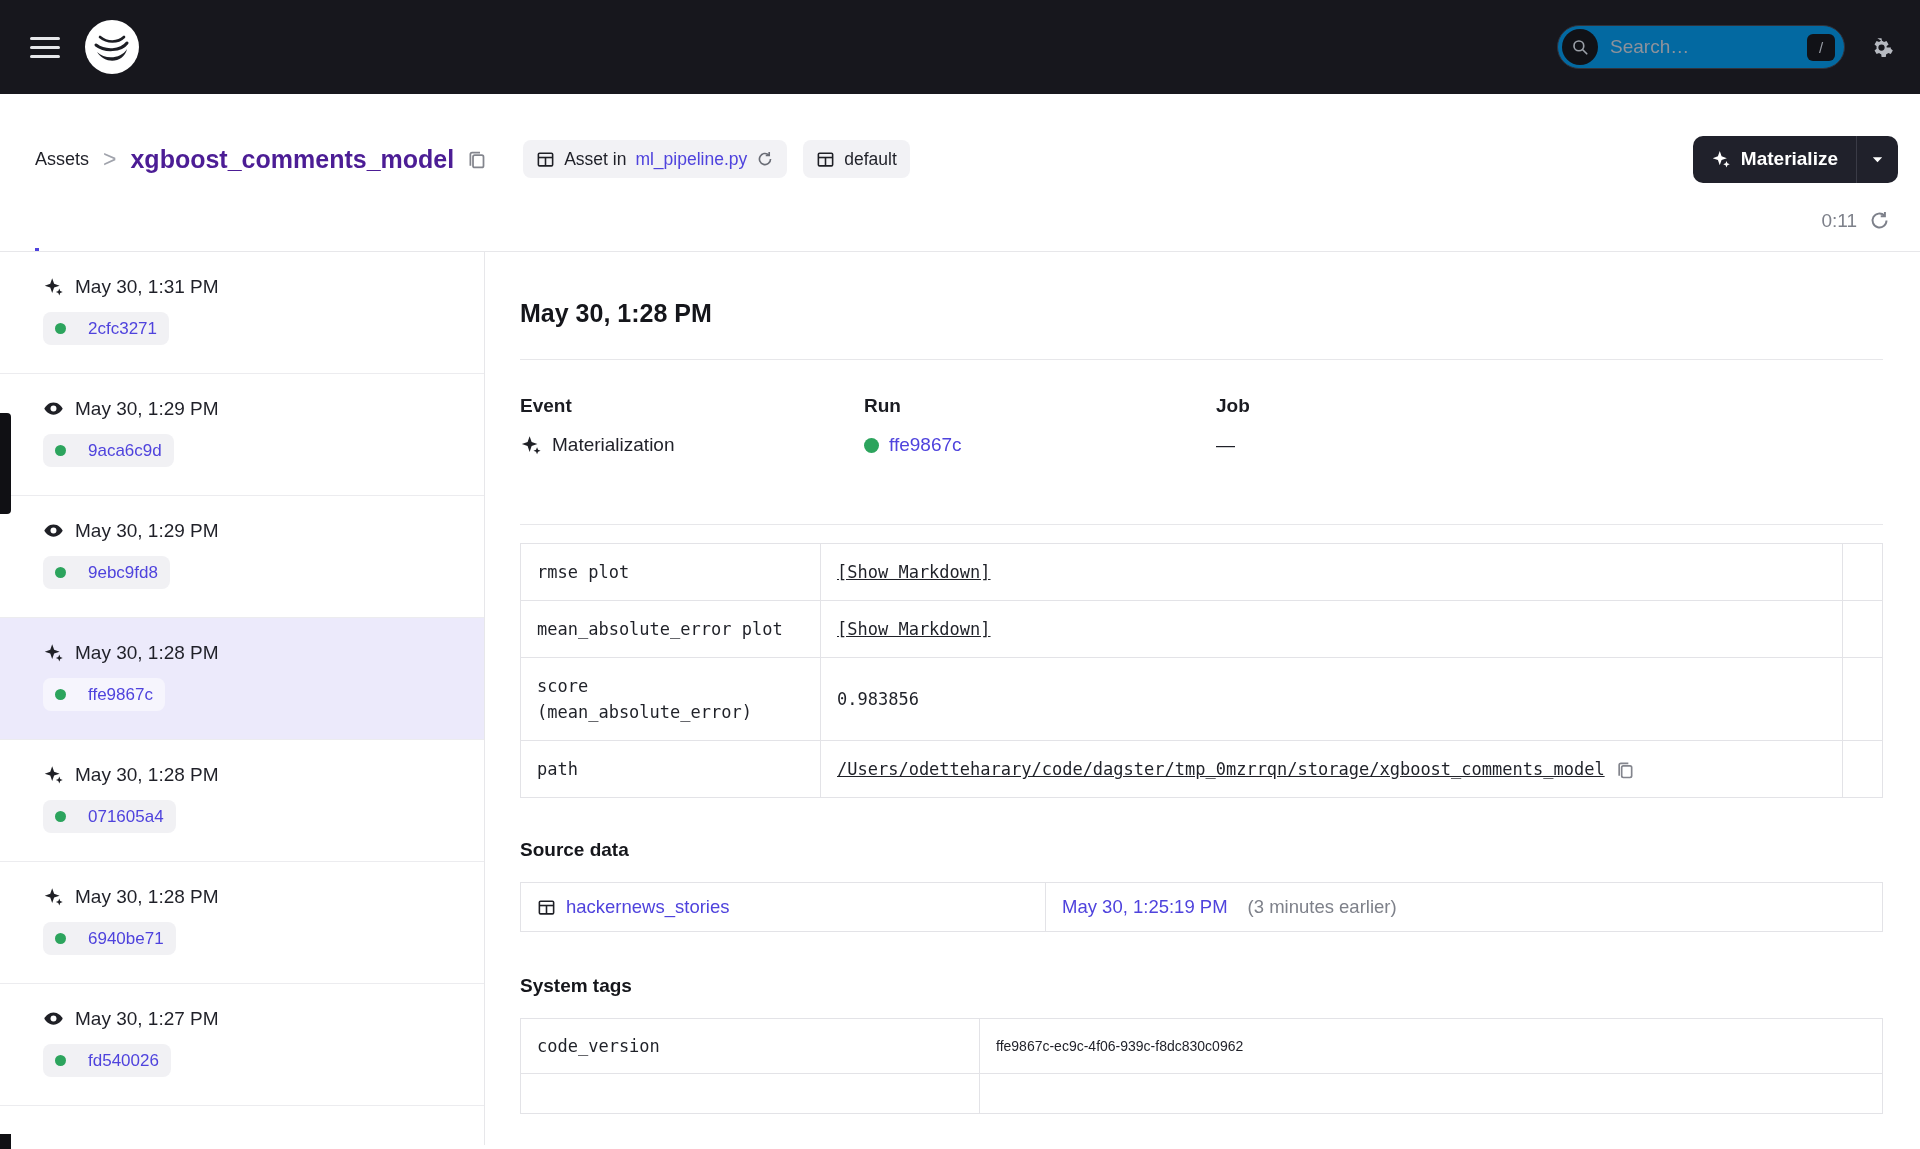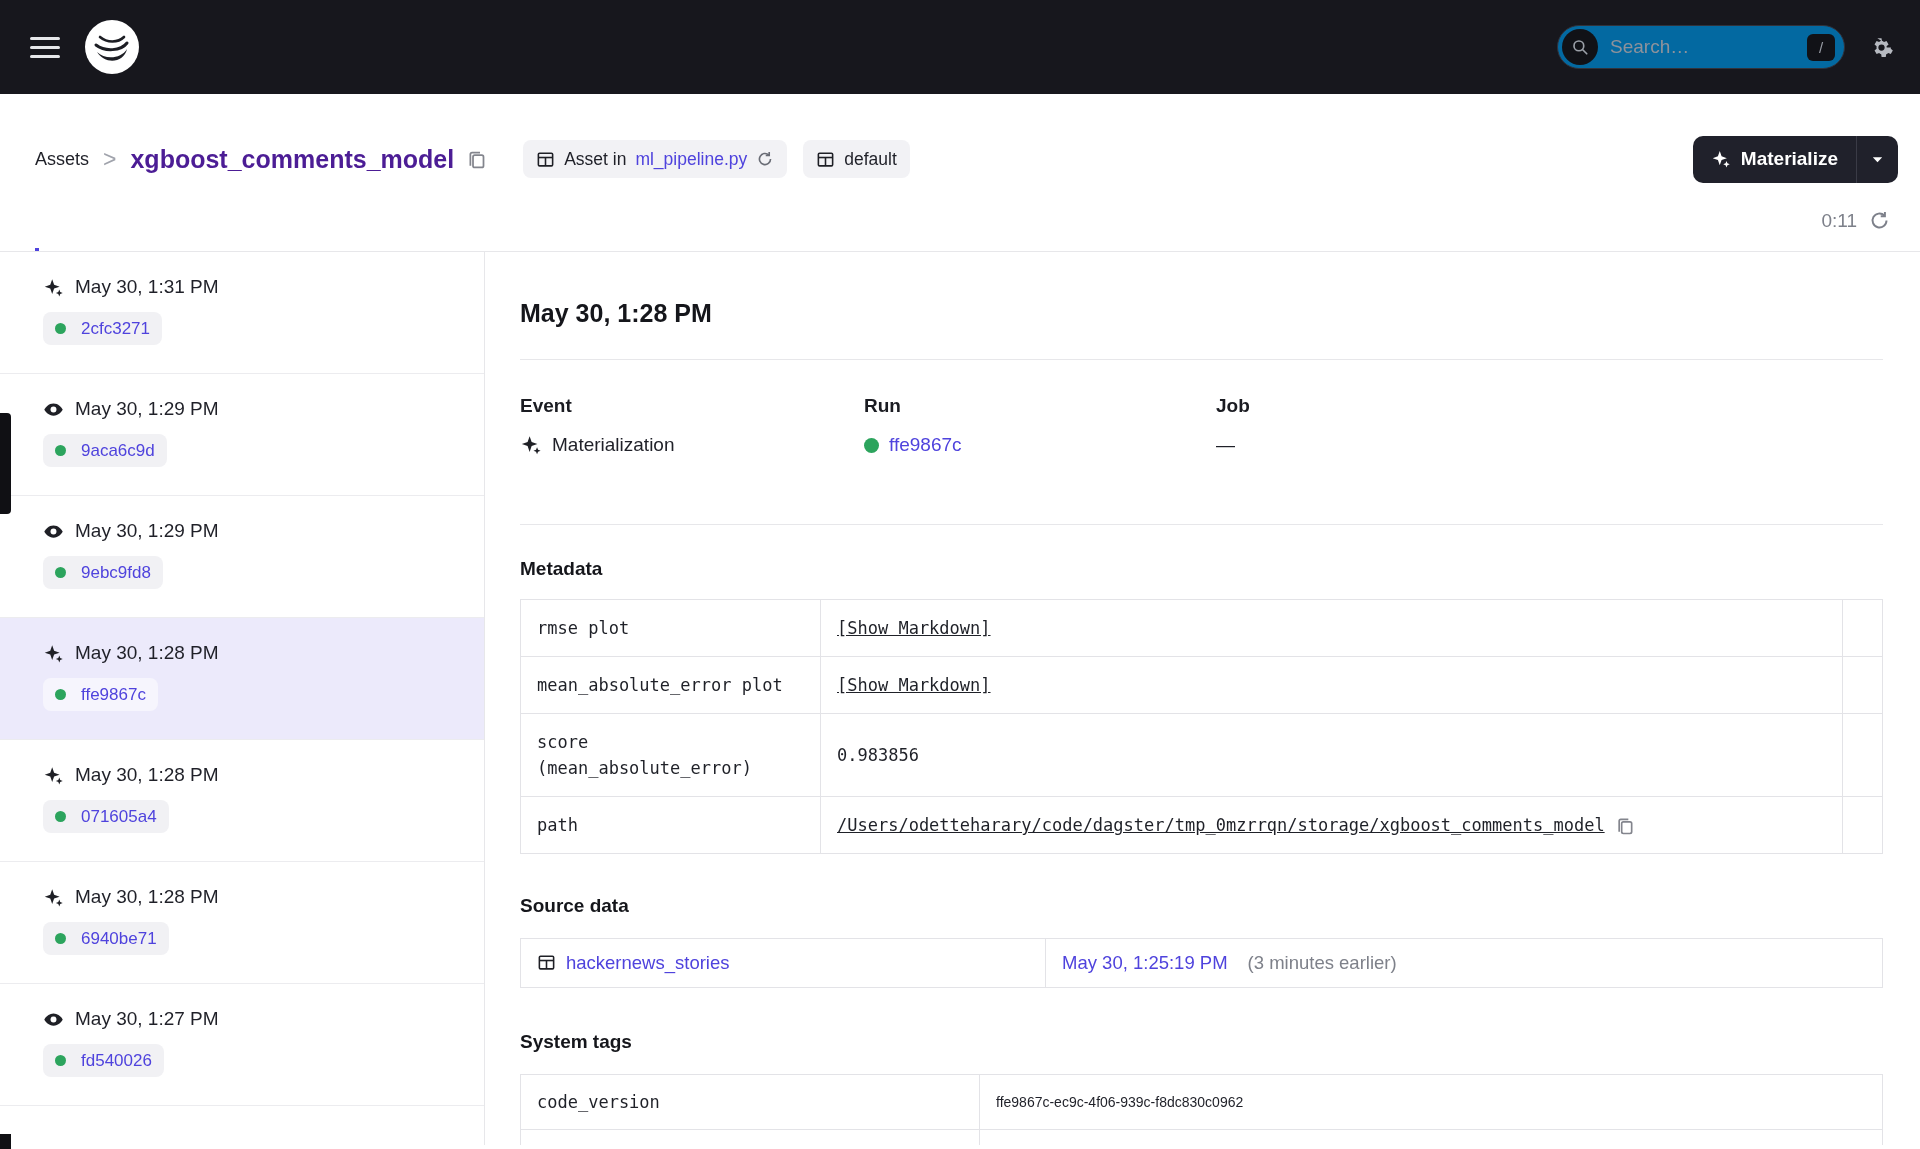--- a/index.html
+++ b/index.html
@@ -54,23 +54,23 @@
   .tabs{display:flex;gap:30px;}
   .tab{font-size:19px;font-weight:600;color:#23242B;display:flex;align-items:center;padding:0 2px;border-bottom:3px solid transparent;cursor:pointer;text-decoration:none;}
   .tab.active{color:var(--accent);border-bottom-color:var(--accent);}
   .timer{margin-left:auto;display:flex;align-items:center;gap:12px;color:#7D808A;font-size:19px;}
 
   
   .content{display:flex;height:893px;}
   .events-panel{width:485px;border-right:1px solid var(--border);flex:none;overflow:hidden;}
   .event-item{height:122px;border-bottom:1px solid #ECECEF;padding:24px 20px 0 43px;cursor:pointer;}
   .event-item.selected{background:#ECEAFB;}
-  .ev-time{display:flex;align-items:flex-end;gap:11px;font-size:19px;color:#1F2028;}
+  .ev-time{display:flex;align-items:flex-start;gap:11px;font-size:19px;color:#1F2028;}
   .ev-time .ic{display:flex;flex:none;}
-  .run-pill{margin-top:14px;display:inline-flex;align-items:center;gap:15px;background:#F1F1F4;border-radius:8px;height:33px;padding:0 12px;}
+  .run-pill{margin-top:14px;display:inline-flex;align-items:center;gap:22px;background:#F1F1F4;border-radius:8px;height:33px;padding:0 12px;}
   .event-item.selected .run-pill{background:#F6F5FD;}
   .run-pill a{color:var(--accent);font-size:17px;text-decoration:none;cursor:pointer;}
   .dot{width:11px;height:11px;border-radius:50%;background:var(--green);flex:none;}
 
   .detail{flex:1;padding:46px 37px 0 35px;overflow:hidden;}
   .detail h2{margin:0;font-size:25px;font-weight:700;color:#15161B;line-height:1.25;}
   .divider{border:none;border-top:1px solid var(--border);margin:30px 0 0 0;}
   .divider.second{margin-top:66px;}
   .erj{display:flex;margin-top:34px;}
   .erj .col{width:344px;}
@@ -360,21 +360,20 @@
         </div>
       </div>
       <div class="col">
         <div class="lbl">Job</div>
         <div class="val">—</div>
       </div>
     </div>
 
     <hr class="divider second">
 
-    <h3 class="sec-h">Metadata</h3>
     <table class="meta-table">
       <tbody>
           <tr>
         <td class="k">rmse plot</td>
         <td class="v"><a class="mdlink">[Show Markdown]</a></td>
         <td class="narrow"></td>
       </tr>
       <tr>
         <td class="k">mean_absolute_error plot</td>
         <td class="v"><a class="mdlink">[Show Markdown]</a></td>

